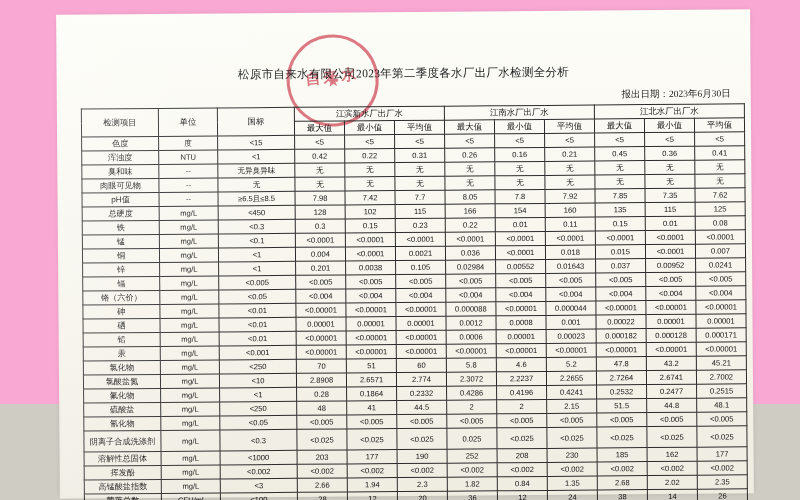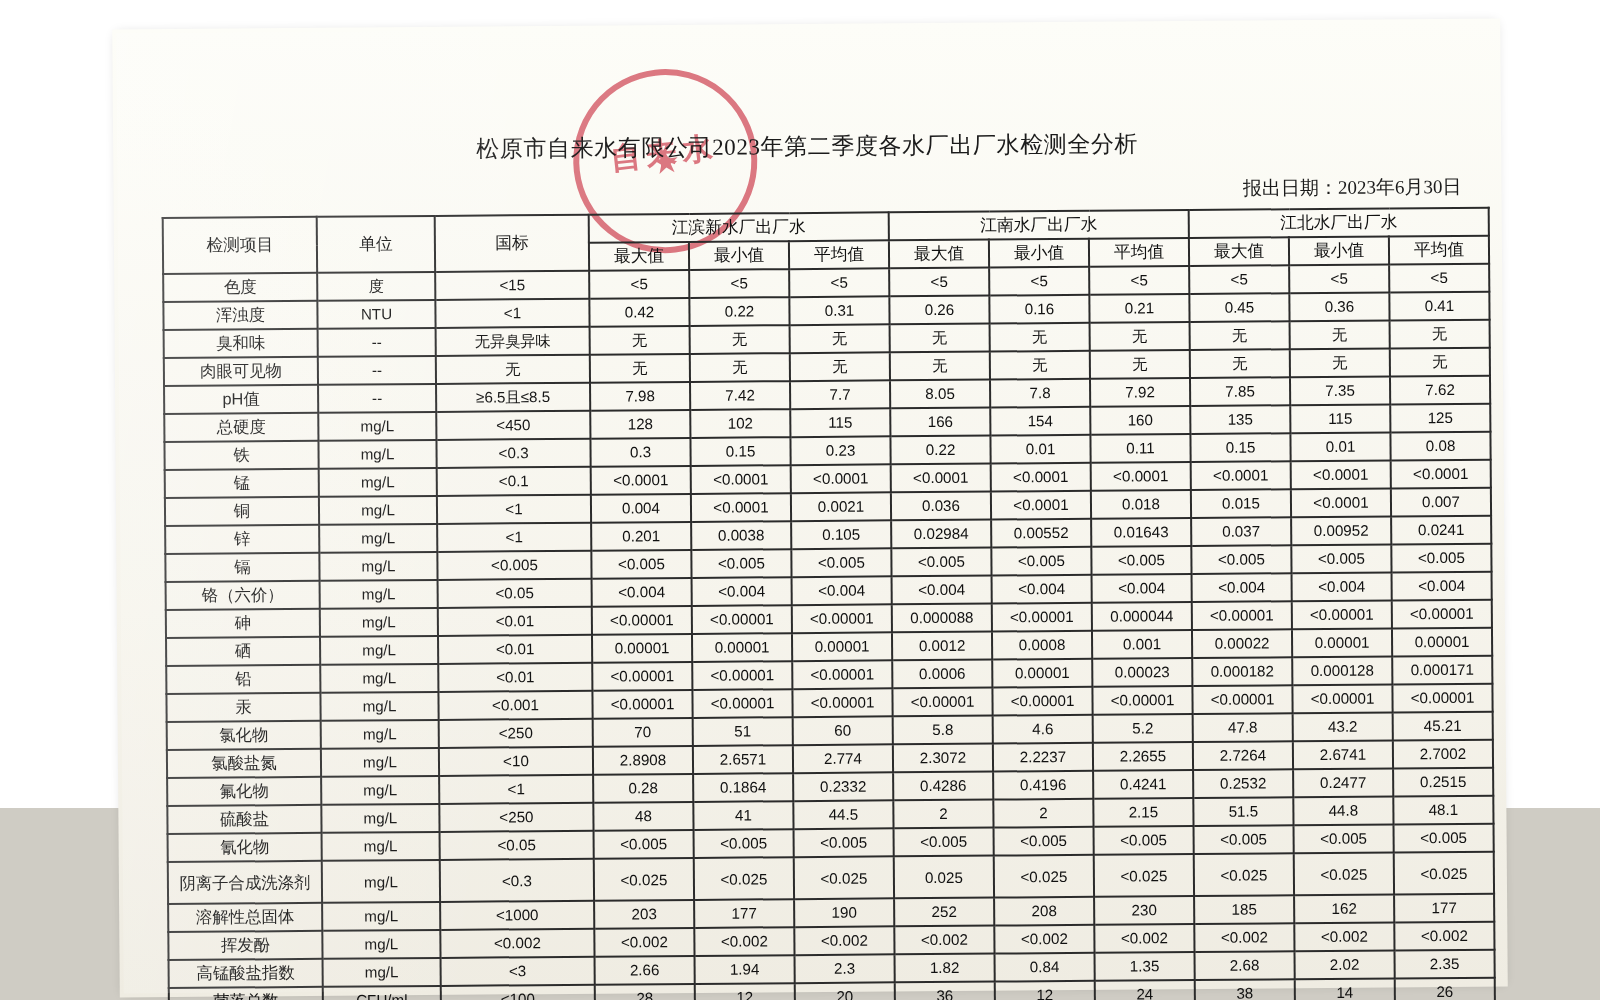--- a/index.html
+++ b/index.html
@@ -3,21 +3,21 @@
 <meta charset="utf-8">
 <style>
   html,body{margin:0;padding:0;}
   body{
     width:800px;height:500px;overflow:hidden;
     background:#cfccc4;
     font-family:"Liberation Serif", serif;
   }
   .page{
     position:absolute;left:0;top:0;width:800px;height:404px;
-    background:#ffffff;
+    background:#f9a8d4;
   }
   
   .sheet{
     position:absolute;left:60px;top:14px;width:690px;height:480px;
     background:#fbfaf5;
     transform:rotate(-0.45deg);
     box-shadow:0 0 6px rgba(0,0,0,.18);
   }
   .sheet:before{
     content:"";position:absolute;left:-2px;top:-2px;right:-2px;bottom:-2px;

